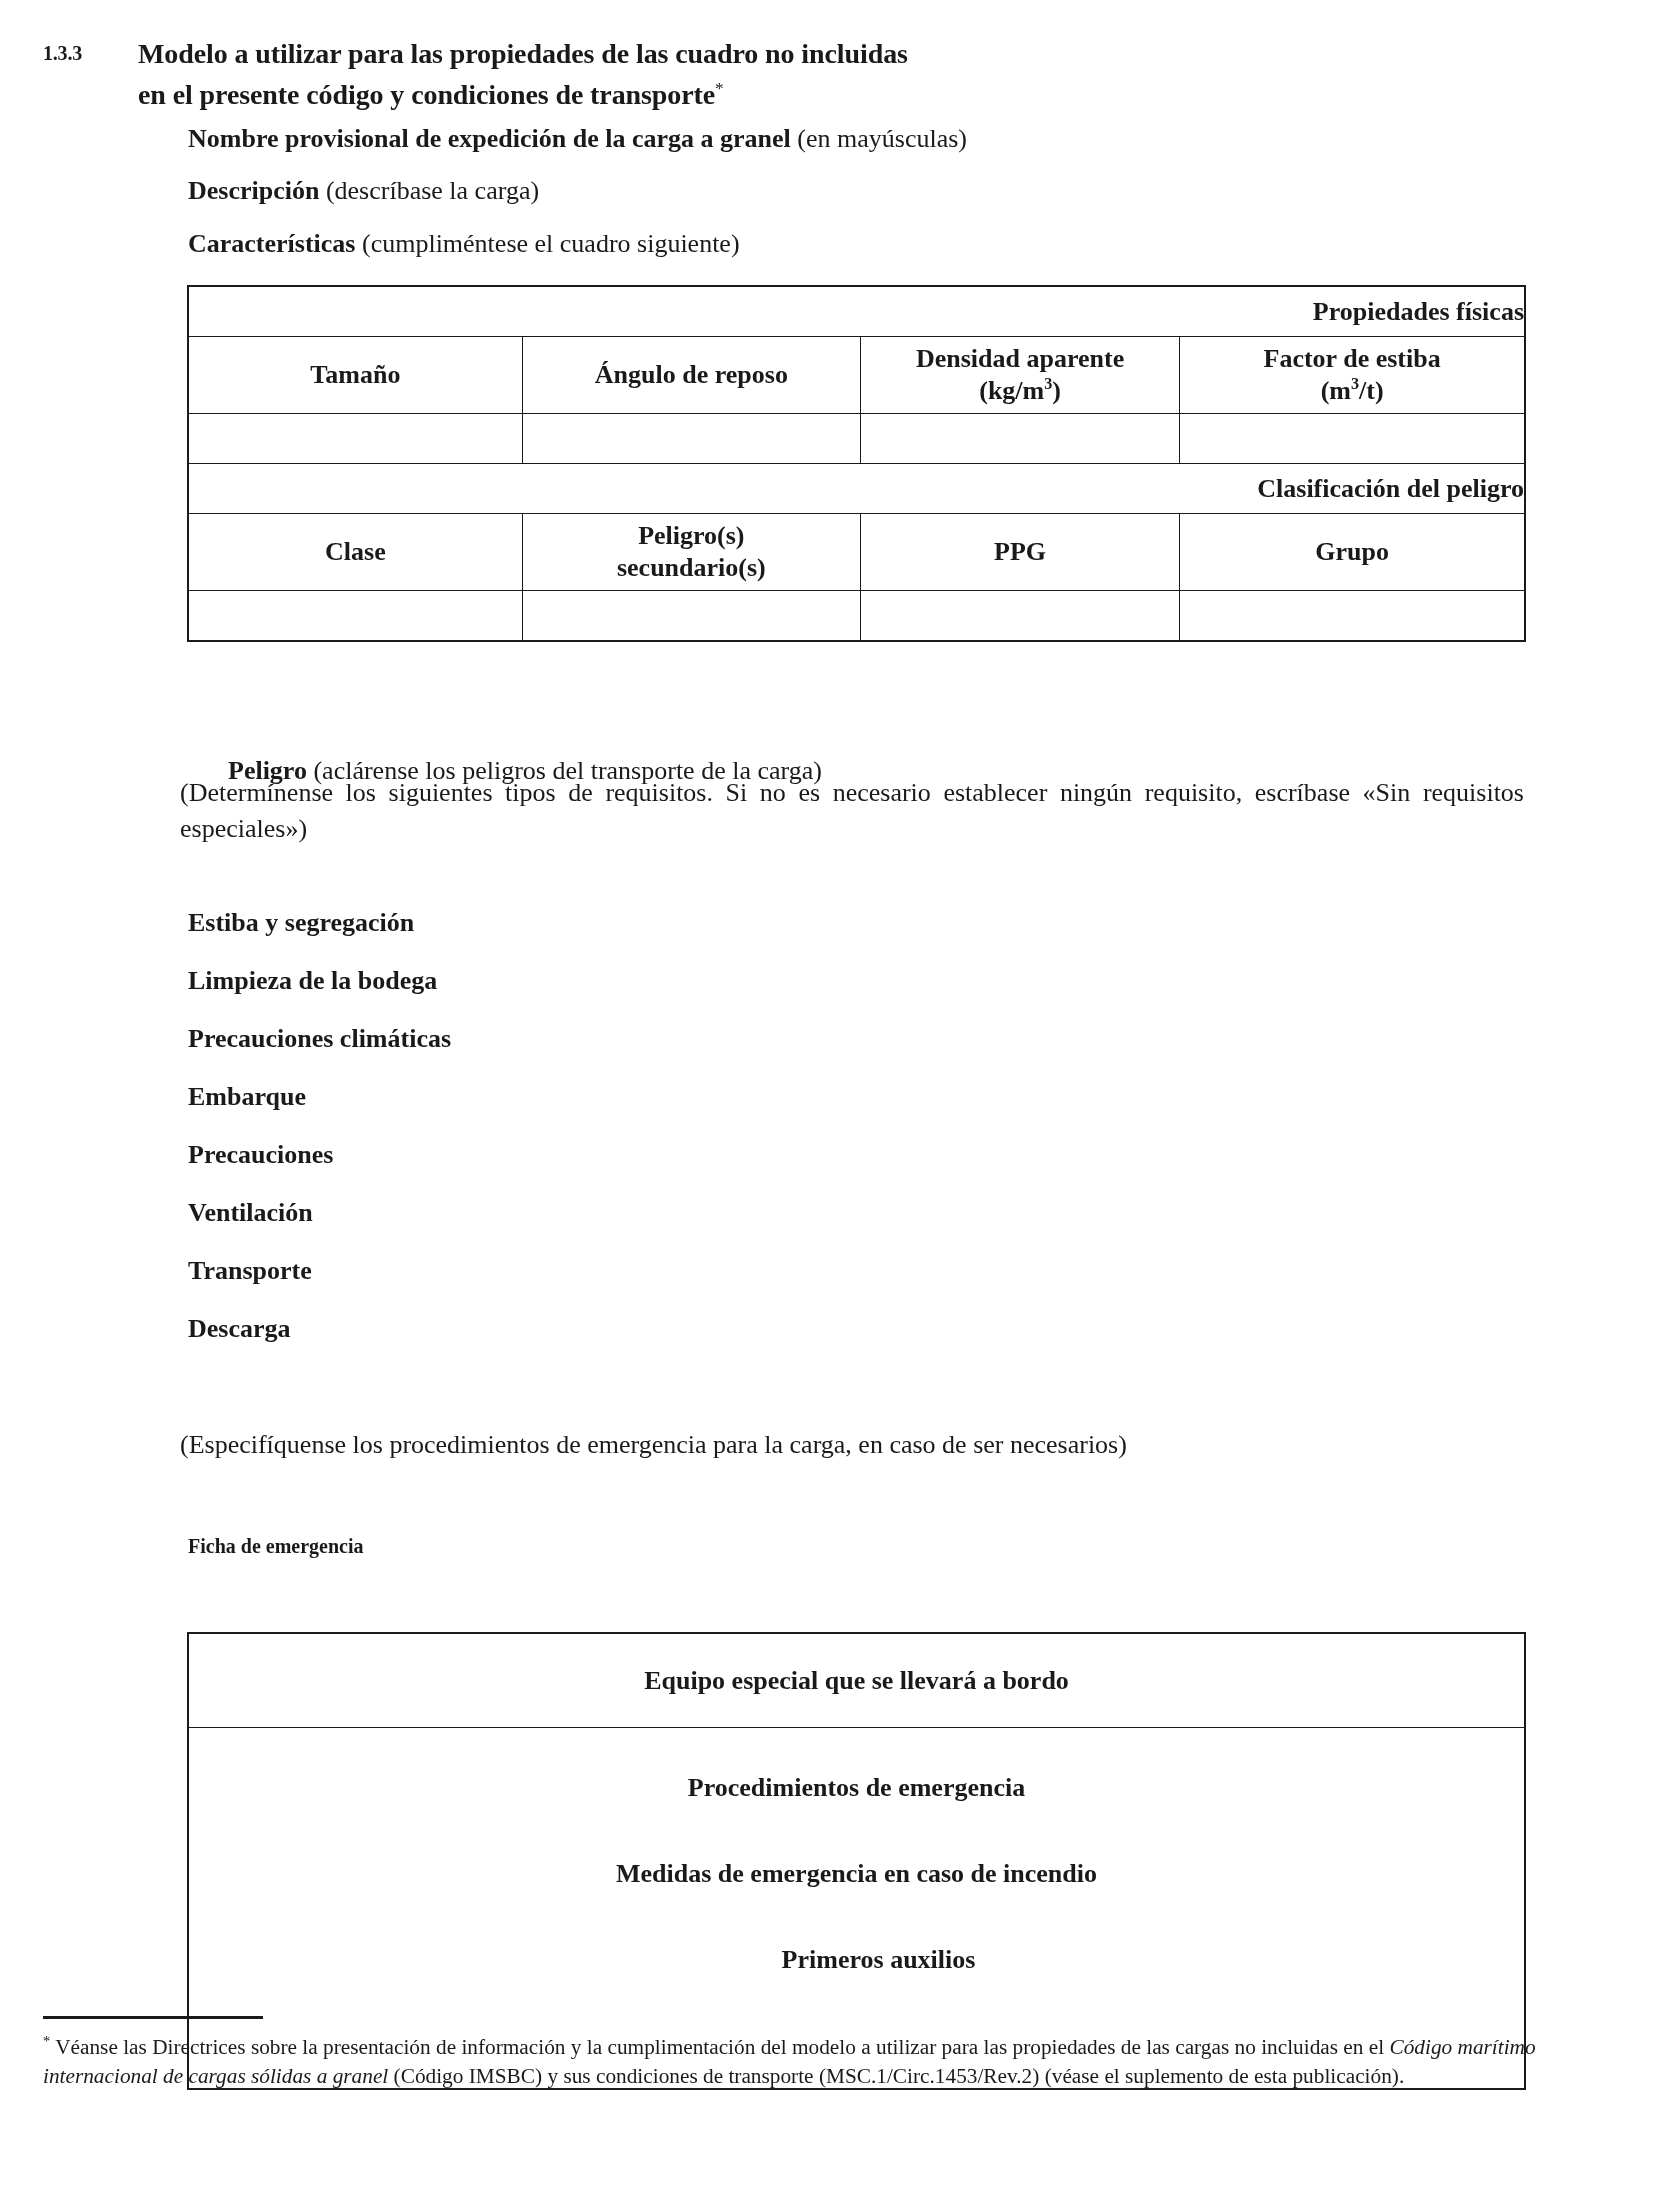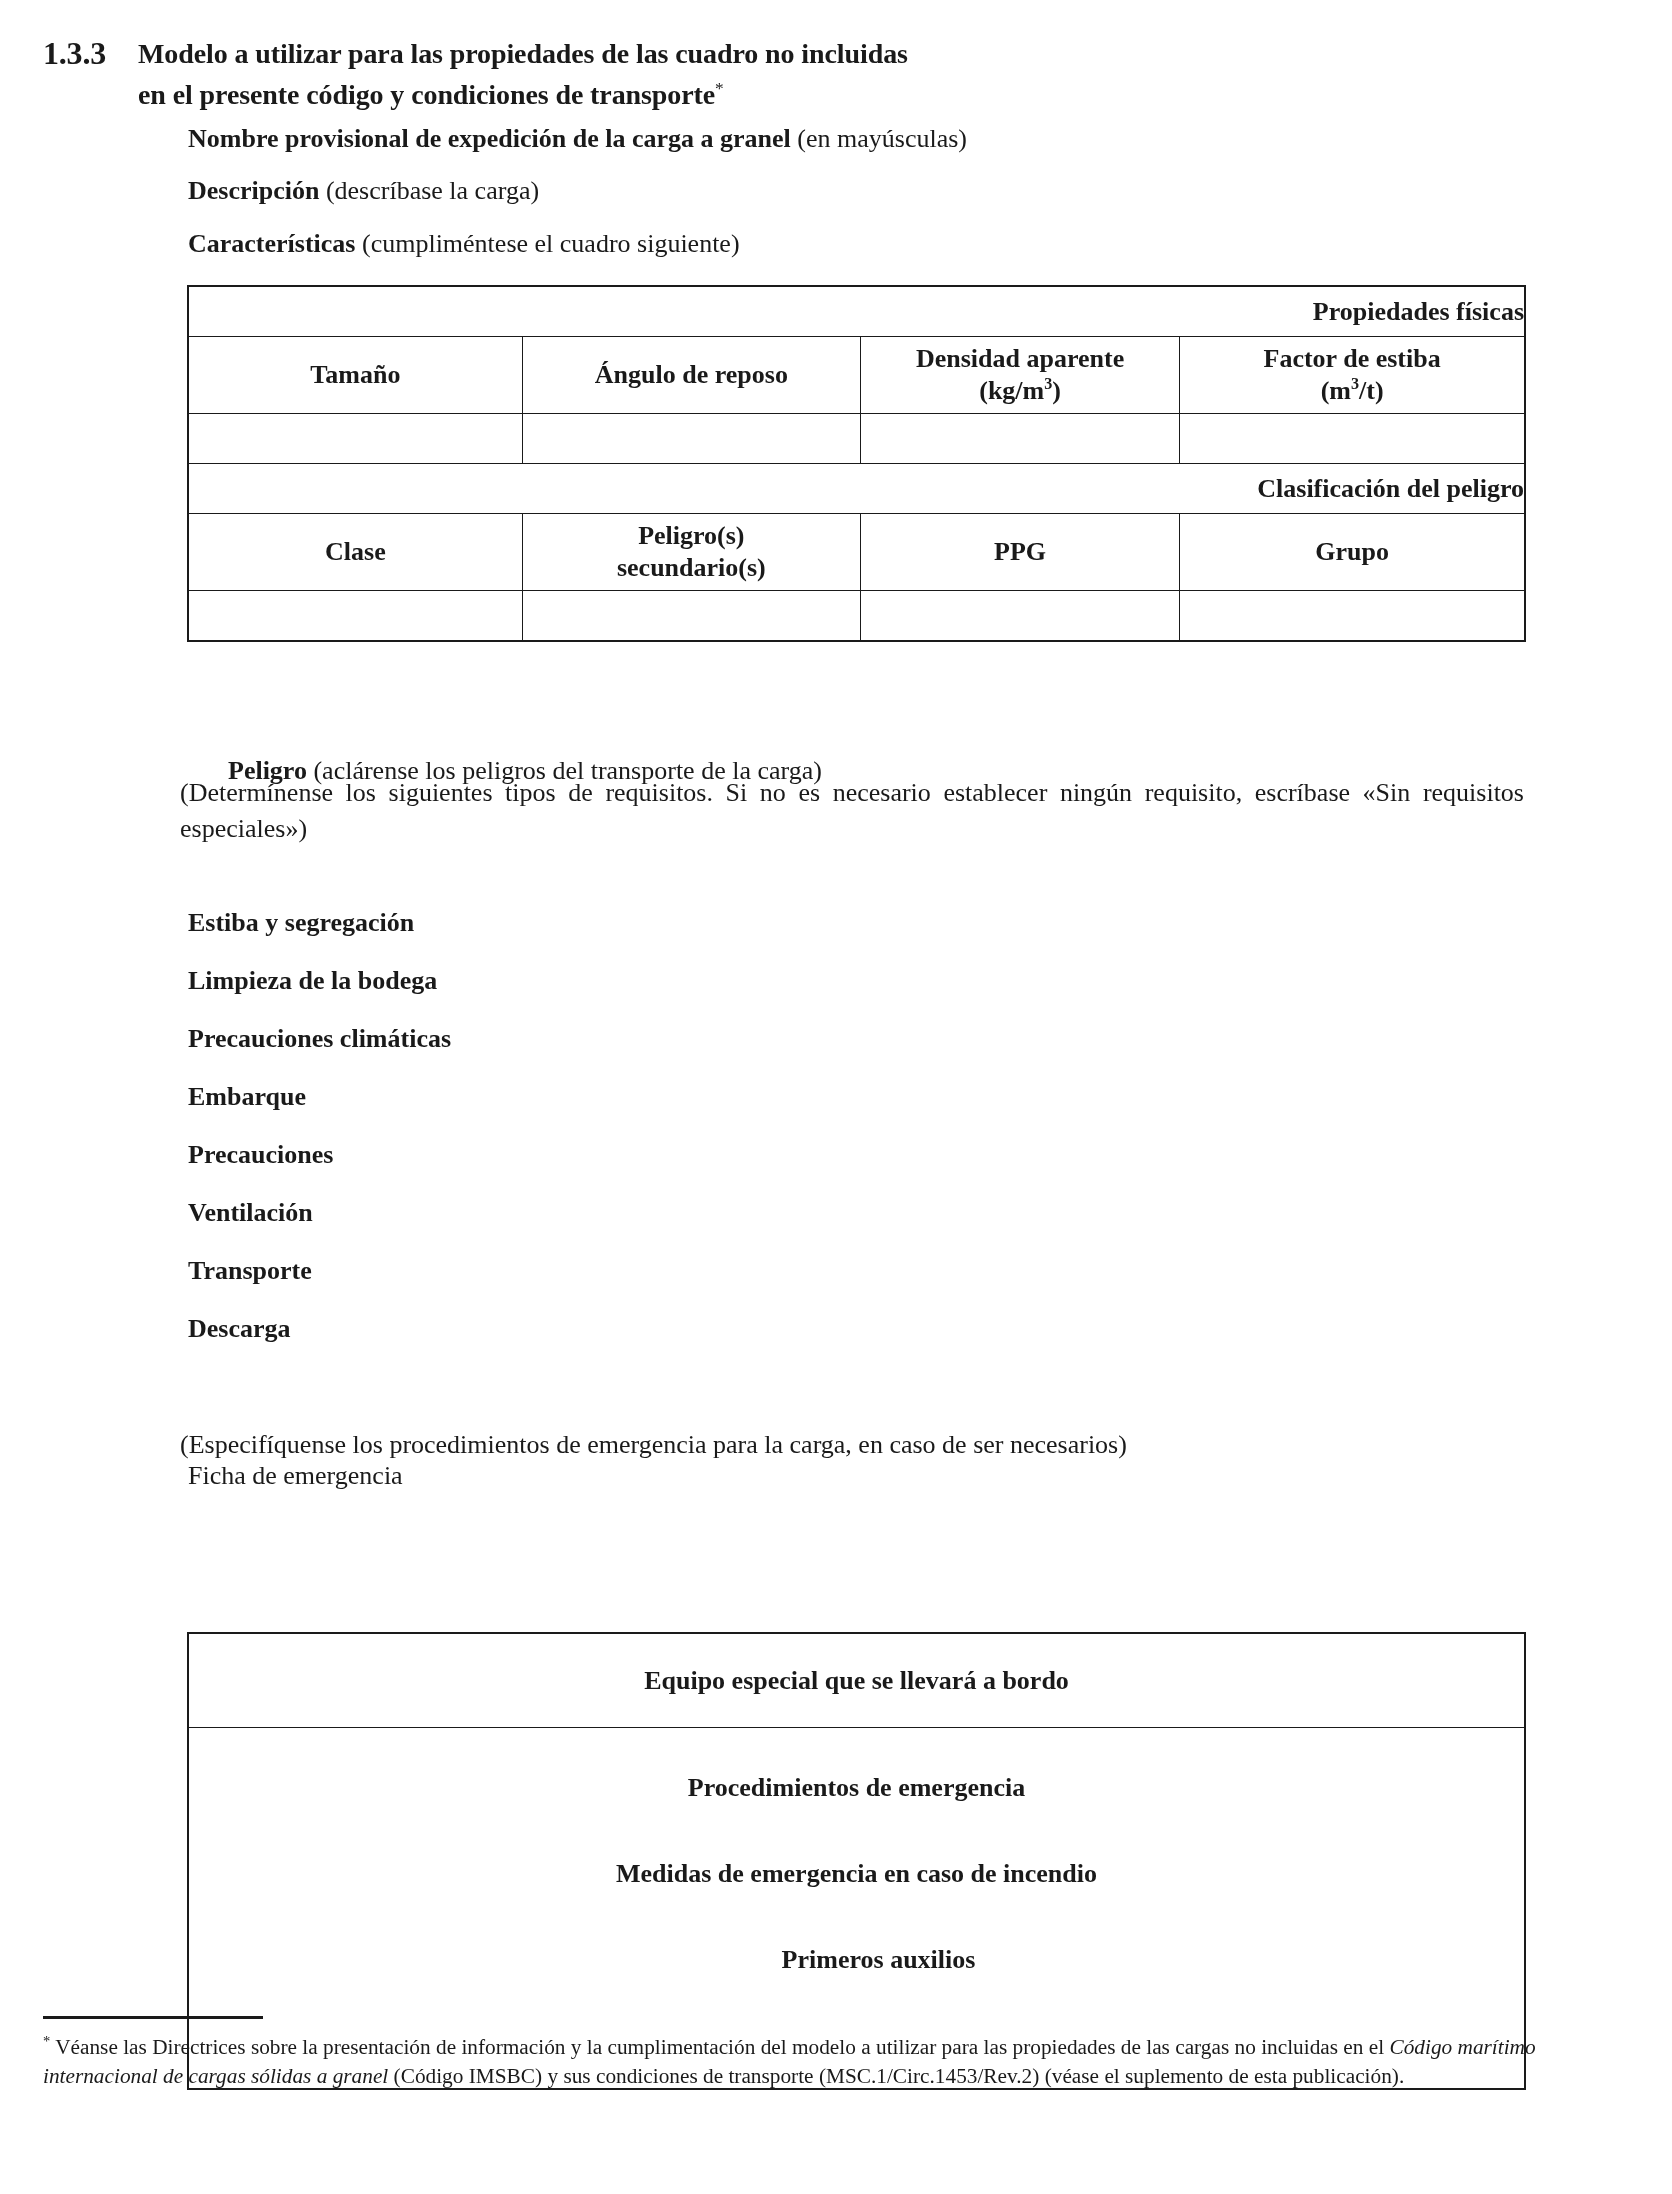--- a/index.html
+++ b/index.html
@@ -31,21 +31,21 @@
     top: 33px;
     width: 1581px;
     display: flex;
     align-items: flex-start;
   }
   .heading-number {
     width: 138px;
     padding-left: 43px;
     box-sizing: border-box;
     font-weight: bold;
-    font-size: 32px;
+    font-size: 20px;
     line-height: 41px;
     letter-spacing: -0.2px;
   }
   .heading-title {
     font-weight: bold;
     font-size: 28px;
     line-height: 41px;
     max-width: 1028px;
     letter-spacing: -0.1px;
   }
@@ -154,23 +154,23 @@
     font-weight: bold;
     font-size: 26px;
     line-height: 32px;
     margin-bottom: 26px;
     white-space: nowrap;
   }
 
   .line-ficha {
     position: absolute;
     left: 188px;
-    top: 1460px;
-    font-weight: normal;
-    font-size: 26px;
+    top: 1530px;
+    font-weight: bold;
+    font-size: 20px;
     line-height: 32px;
     white-space: nowrap;
   }
 
   
   .footnote-rule {
     position: absolute;
     left: 43px;
     top: 2016px;
     width: 220px;

